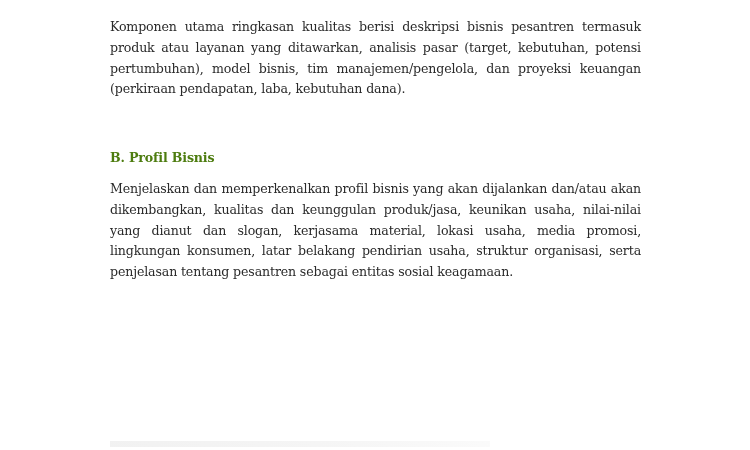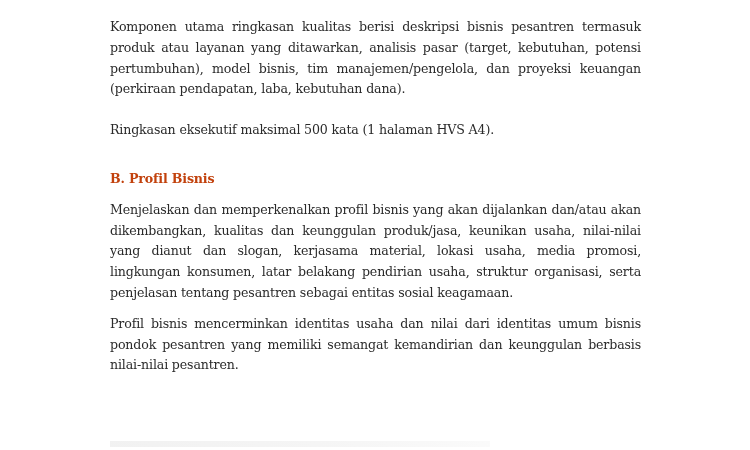--- a/index.html
+++ b/index.html
@@ -31,41 +31,39 @@
   .para.short {
     text-align: left;
   }
   .gap-sm { height: 10px; }
   .gap-md { height: 20px; }
   .gap-lg { height: 28px; }
   .heading {
     margin: 0;
     font-weight: bold;
     font-size: 12.6px;
-    color: #c2410c;
+    color: #4d7c0f;
   }
   .cutoff {
     position: absolute;
     left: 110px;
     top: 441px;
     height: 6px;
     width: 380px;
     background: linear-gradient(to right, #e8e8e8 0%, #efefef 60%, #f7f7f7 100%);
     opacity: 0.6;
   }
 </style>
 </head>
 <body>
 
 <div class="page">
   <p class="para">Komponen utama ringkasan kualitas berisi deskripsi bisnis pesantren termasuk produk atau layanan yang ditawarkan, analisis pasar (target, kebutuhan, potensi pertumbuhan), model bisnis, tim manajemen/pengelola, dan proyeksi keuangan (perkiraan pendapatan, laba, kebutuhan dana).</p>
   <div class="gap-md"></div>
-  <p class="para short">Ringkasan eksekutif maksimal 500 kata (1 halaman HVS A4).</p>
   <div class="gap-lg"></div>
   <h2 class="heading">B. Profil Bisnis</h2>
   <div class="gap-sm"></div>
   <p class="para">Menjelaskan dan memperkenalkan profil bisnis yang akan dijalankan dan/atau akan dikembangkan, kualitas dan keunggulan produk/jasa, keunikan usaha, nilai-nilai yang dianut dan slogan, kerjasama material, lokasi usaha, media promosi, lingkungan konsumen, latar belakang pendirian usaha, struktur organisasi, serta penjelasan tentang pesantren sebagai entitas sosial keagamaan.</p>
   <div class="gap-sm"></div>
-  <p class="para">Profil bisnis mencerminkan identitas usaha dan nilai dari identitas umum bisnis pondok pesantren yang memiliki semangat kemandirian dan keunggulan berbasis nilai-nilai pesantren.</p>
   <div class="gap-sm"></div>
 </div>
 
 <div class="cutoff"></div>
 
 </body></html>

